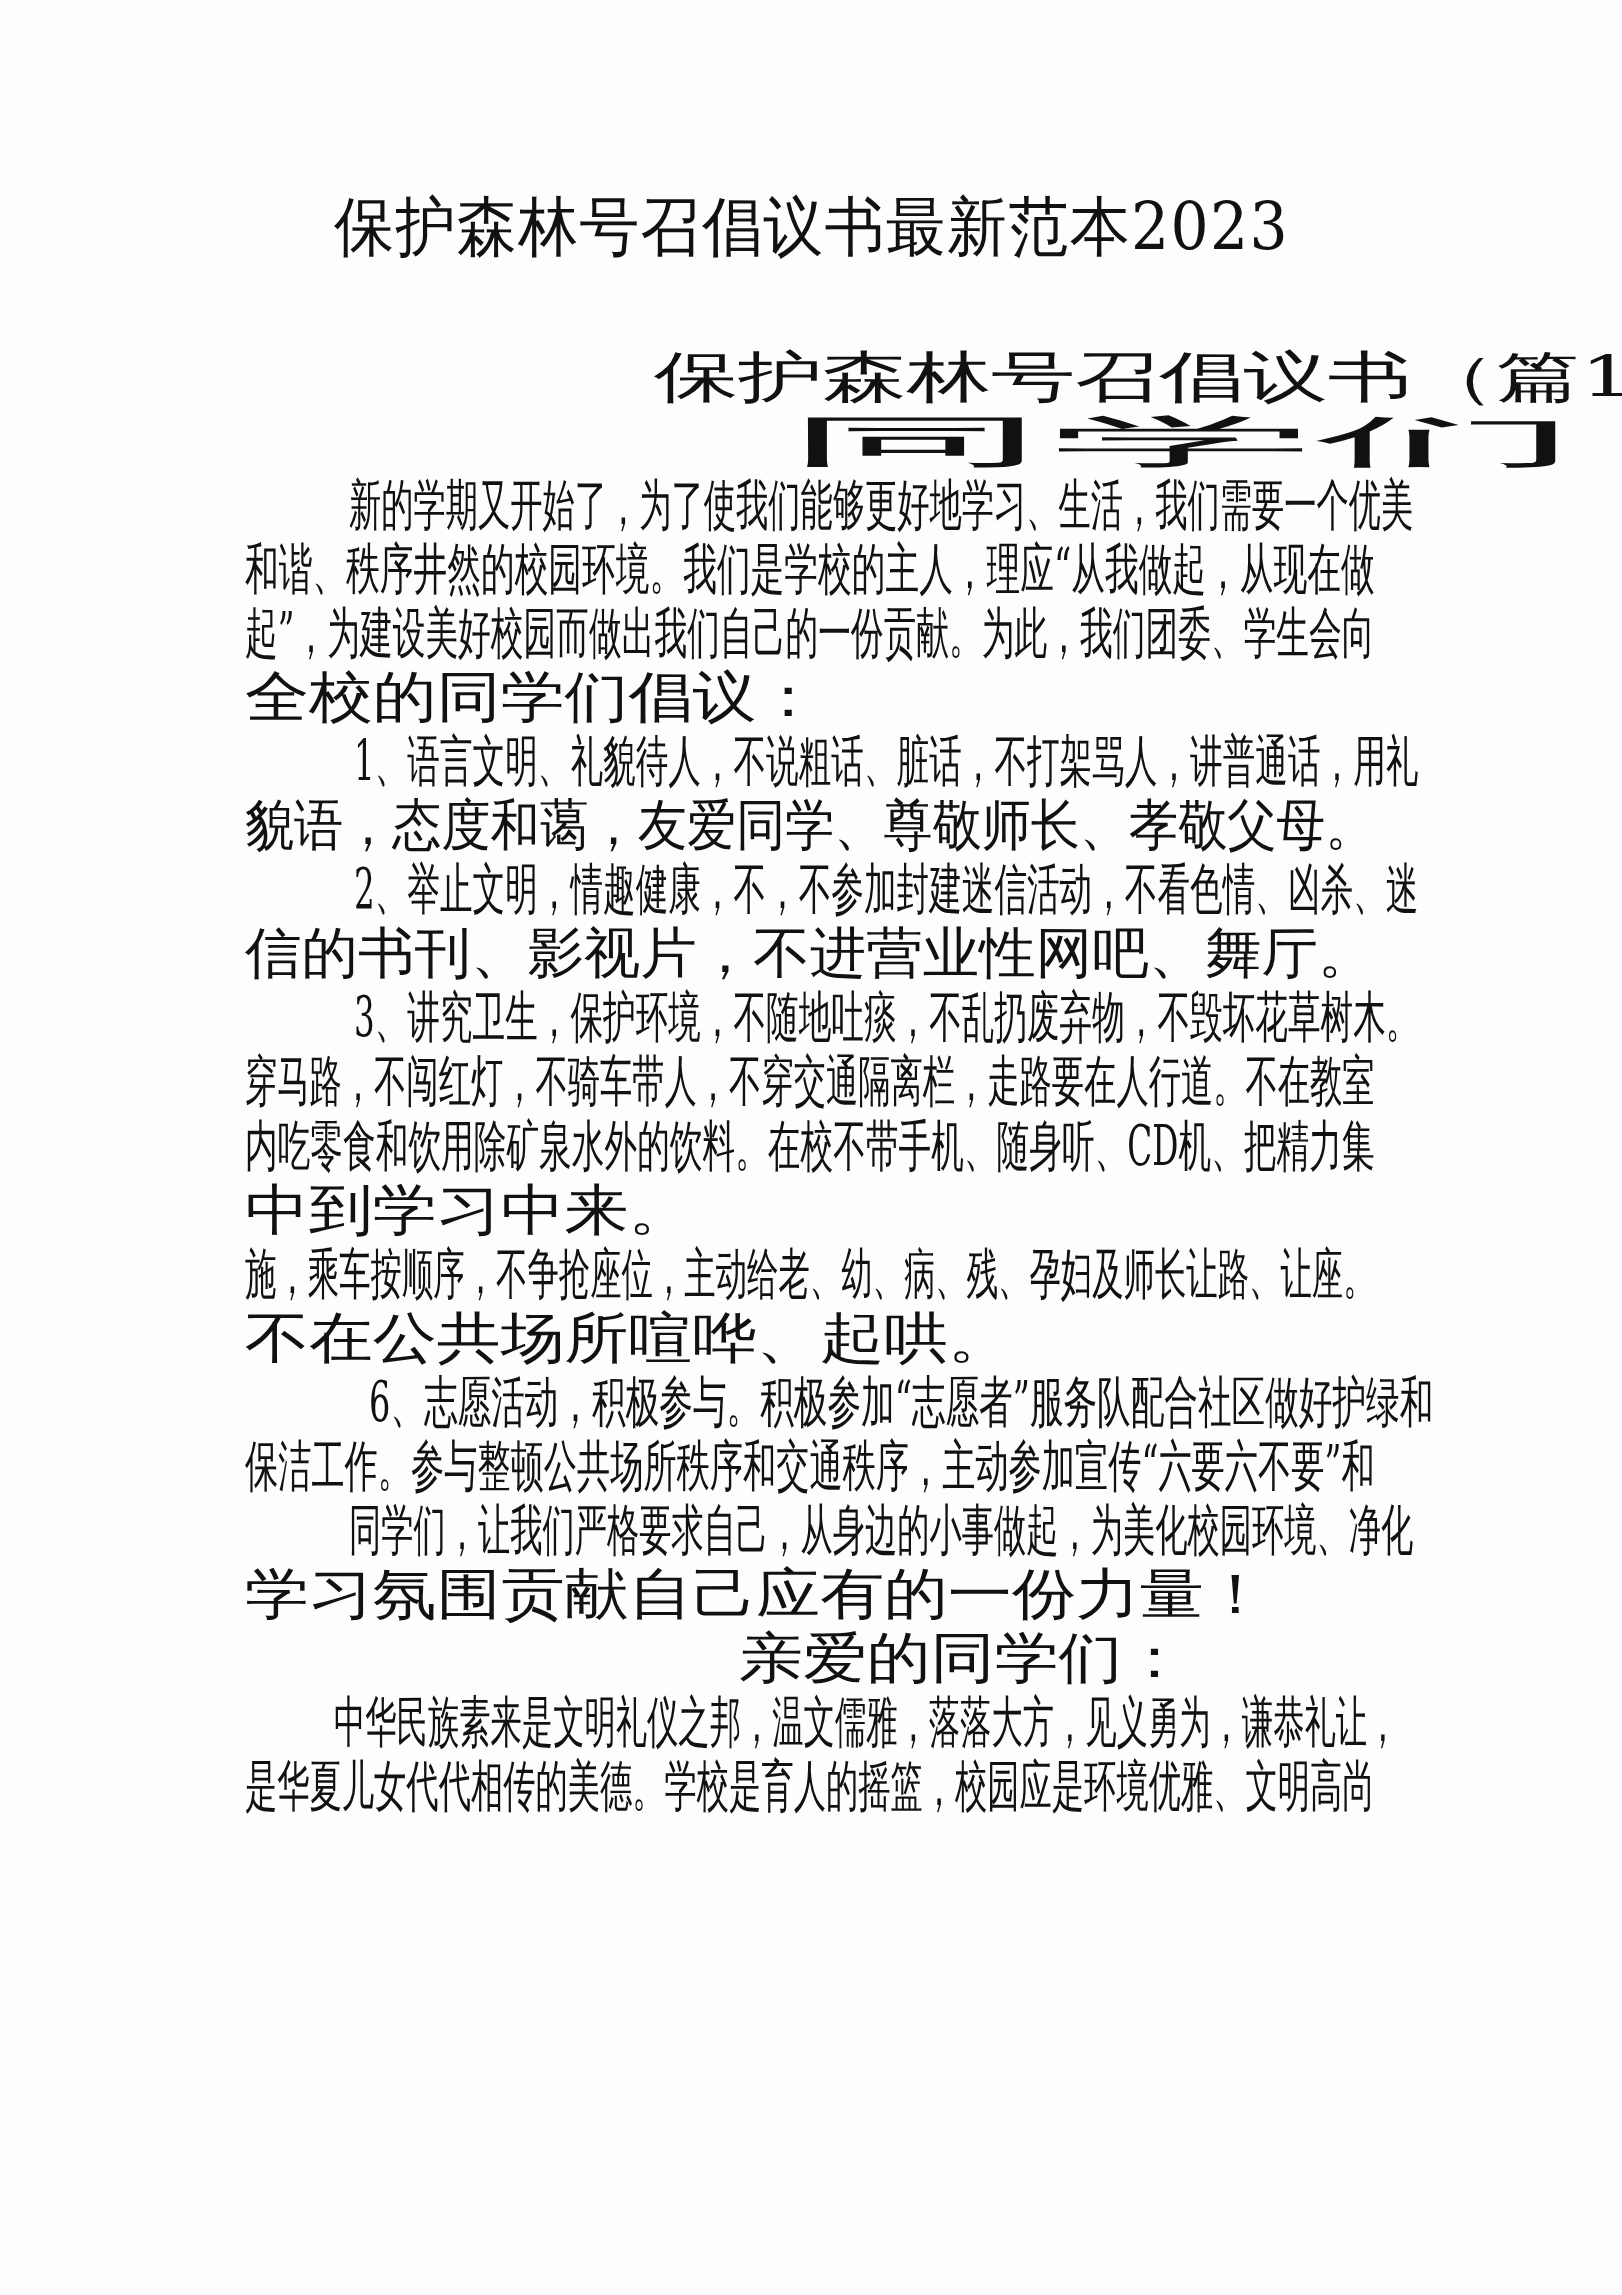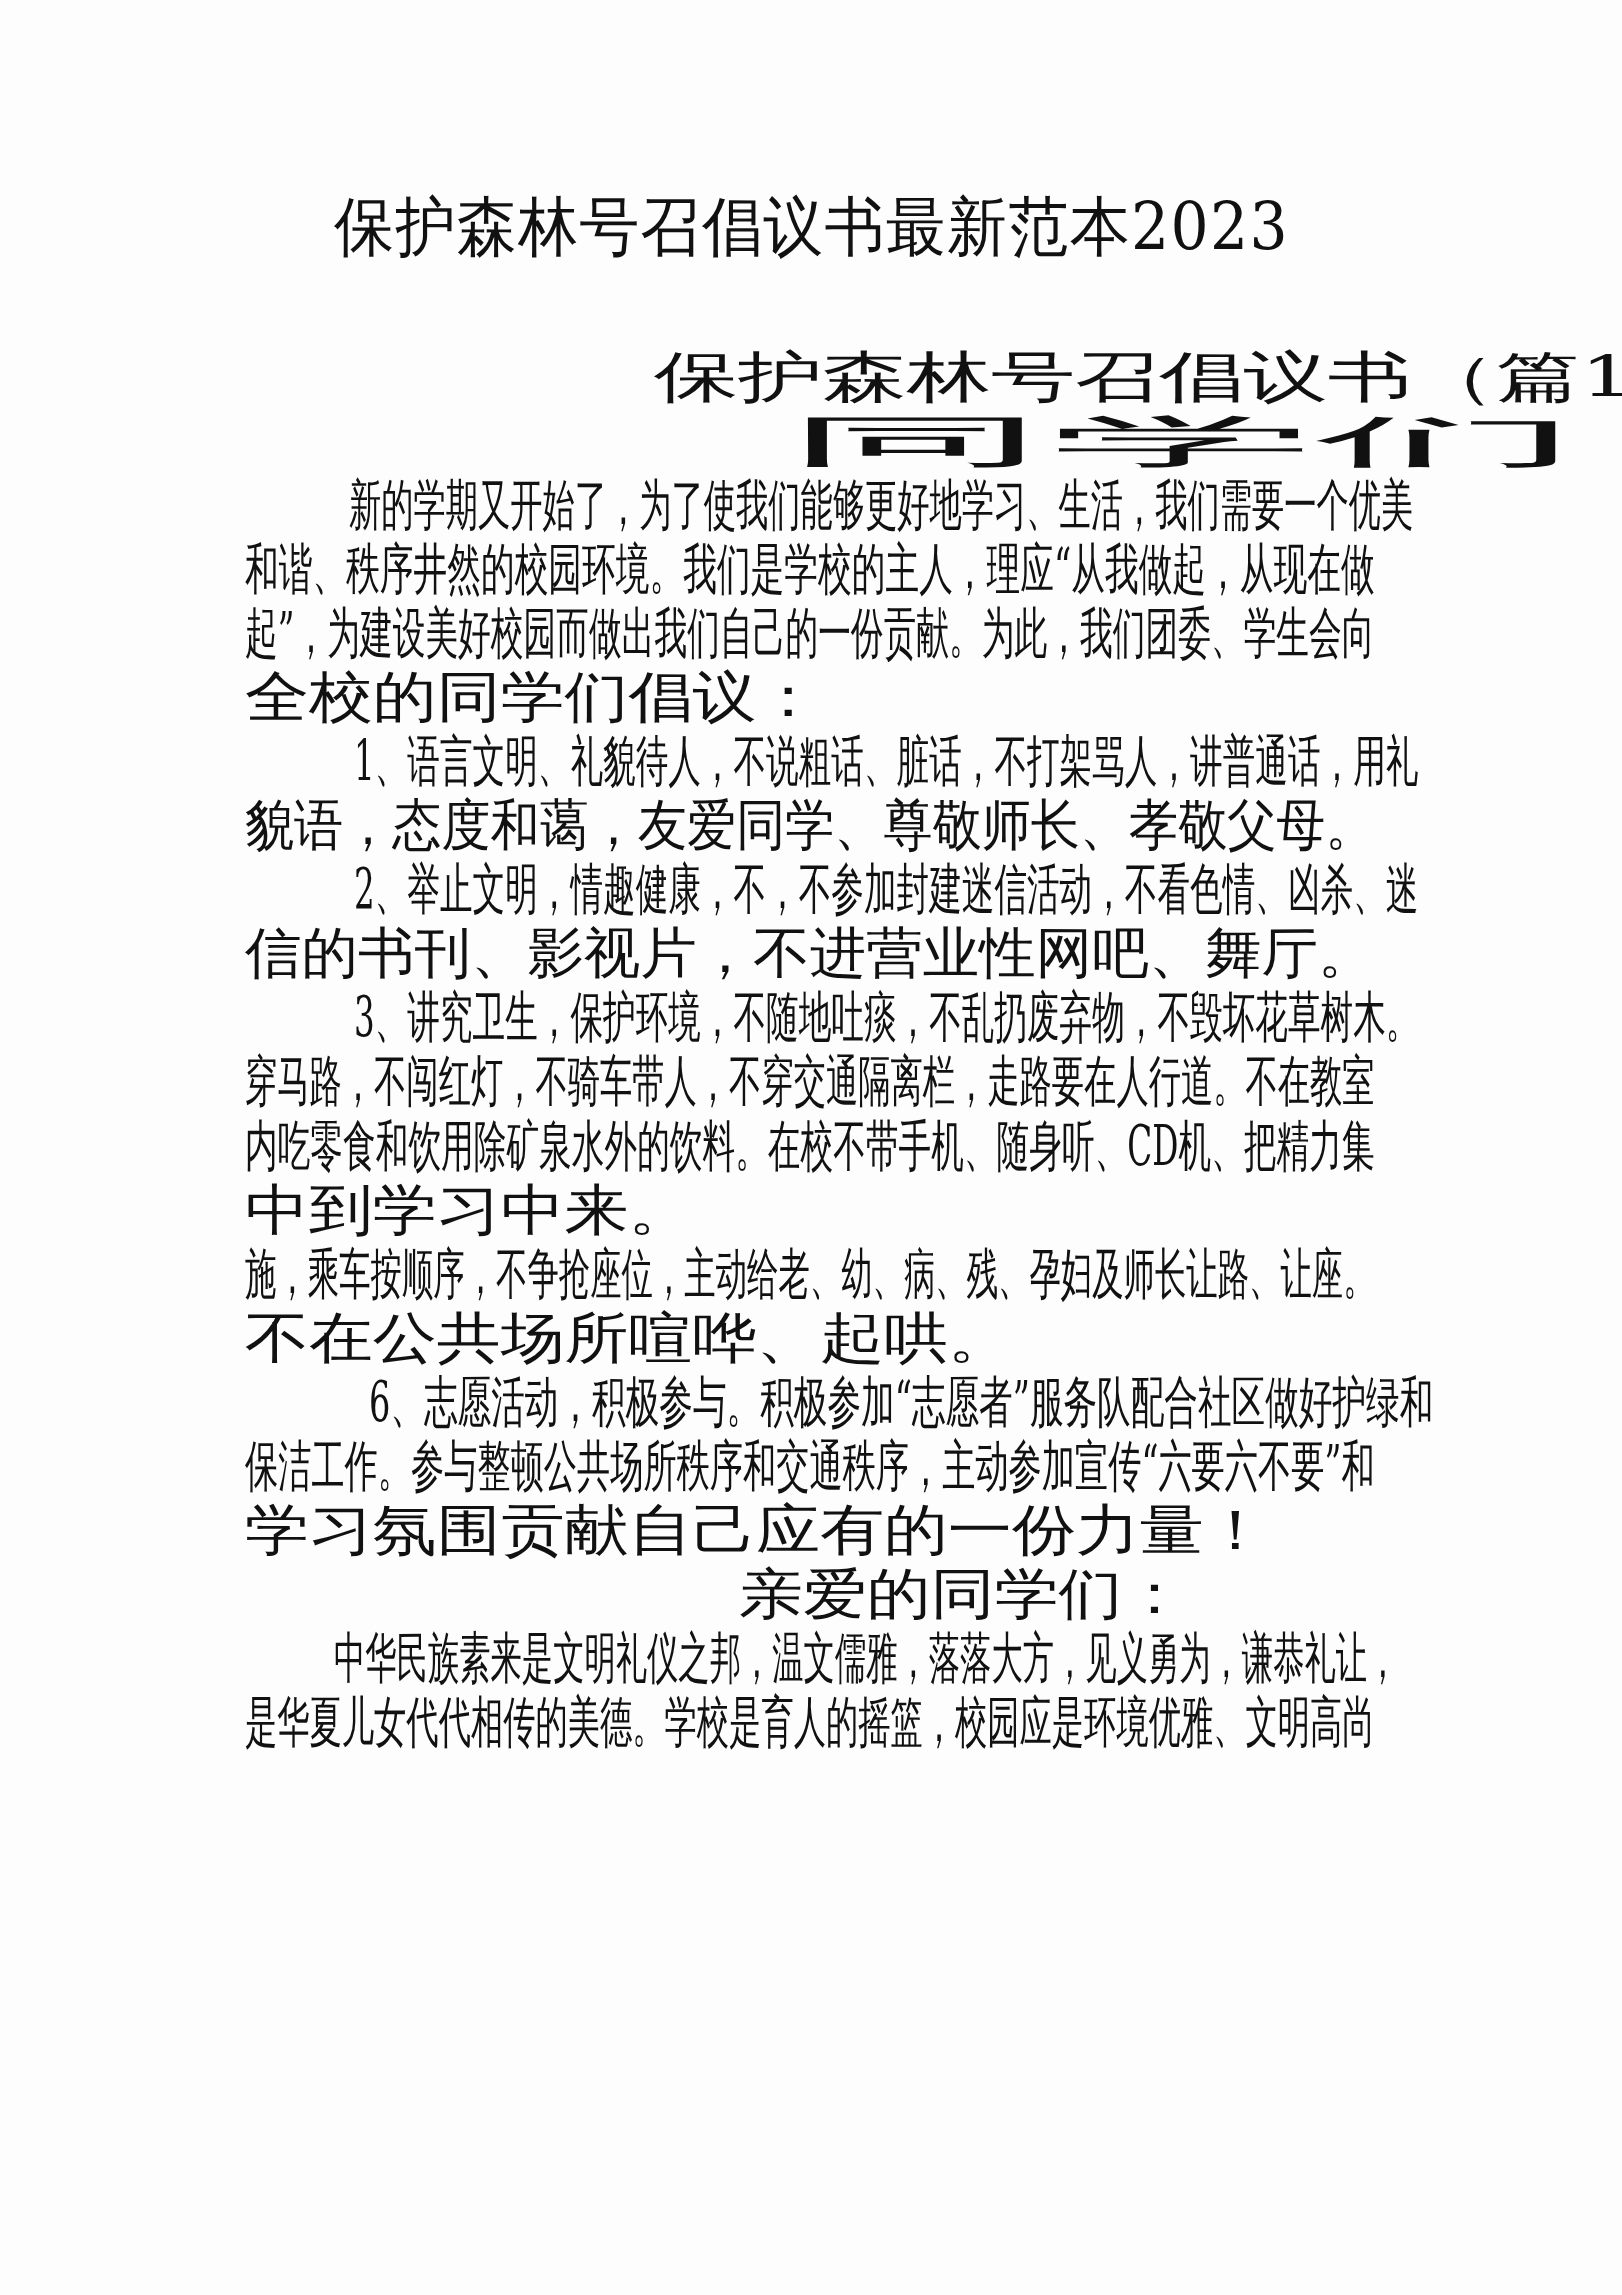--- a/index.html
+++ b/index.html
@@ -62,20 +62,21 @@
     <div class="line indent"><span class="t" style="transform: scale(1.0871, 1.85);">2、举止文明，情趣健康，不，不参加封建迷信活动，不看色情、凶杀、迷</span></div>
     <div class="line"><span class="t" style="transform: scale(1.8826, 1.85);">信的书刊、影视片，不进营业性网吧、舞厅。</span></div>
     <div class="line indent"><span class="t" style="transform: scale(1.0871, 1.85);">3、讲究卫生，保护环境，不随地吐痰，不乱扔废弃物，不毁坏花草树木。</span></div>
     <div class="line"><span class="t" style="transform: scale(1.0758, 1.85);">穿马路，不闯红灯，不骑车带人，不穿交通隔离栏，走路要在人行道。不在教室</span></div>
     <div class="line"><span class="t" style="transform: scale(1.0893, 1.85);">内吃零食和饮用除矿泉水外的饮料。在校不带手机、随身听、CD机、把精力集</span></div>
     <div class="line"><span class="t" style="transform: scale(2.1304, 1.85);">中到学习中来。</span></div>
     <div class="line"><span class="t" style="transform: scale(1.0459, 1.85);">施，乘车按顺序，不争抢座位，主动给老、幼、病、残、孕妇及师长让路、让座。</span></div>
     <div class="line"><span class="t" style="transform: scale(2.1304, 1.85);">不在公共场所喧哗、起哄。</span></div>
     <div class="line indent"><span class="t" style="transform: scale(1.1206, 1.85);">6、志愿活动，积极参与。积极参加“志愿者”服务队配合社区做好护绿和</span></div>
     <div class="line"><span class="t" style="transform: scale(1.1067, 1.85);">保洁工作。参与整顿公共场所秩序和交通秩序，主动参加宣传“六要六不要”和</span></div>
+    <div class="line indent"><span class="t" style="transform: scale(1.0751, 1.85);">同学们，让我们严格要求自己，从身边的小事做起，为美化校园环境、净化</span></div>
     <div class="line"><span class="t" style="transform: scale(2.1304, 1.85);">学习氛围贡献自己应有的一份力量！</span></div>
     <div class="line indent"><span class="t" style="transform: scale(2.1304, 1.85);">亲爱的同学们：</span></div>
     <div class="line indent"><span class="t" style="transform: scale(1.0435, 1.85);">中华民族素来是文明礼仪之邦，温文儒雅，落落大方，见义勇为，谦恭礼让，</span></div>
     <div class="line"><span class="t" style="transform: scale(1.0758, 1.85);">是华夏儿女代代相传的美德。学校是育人的摇篮，校园应是环境优雅、文明高尚</span></div>
   </div>
 </div>
 
 <style>
   .line {
     position: relative;

